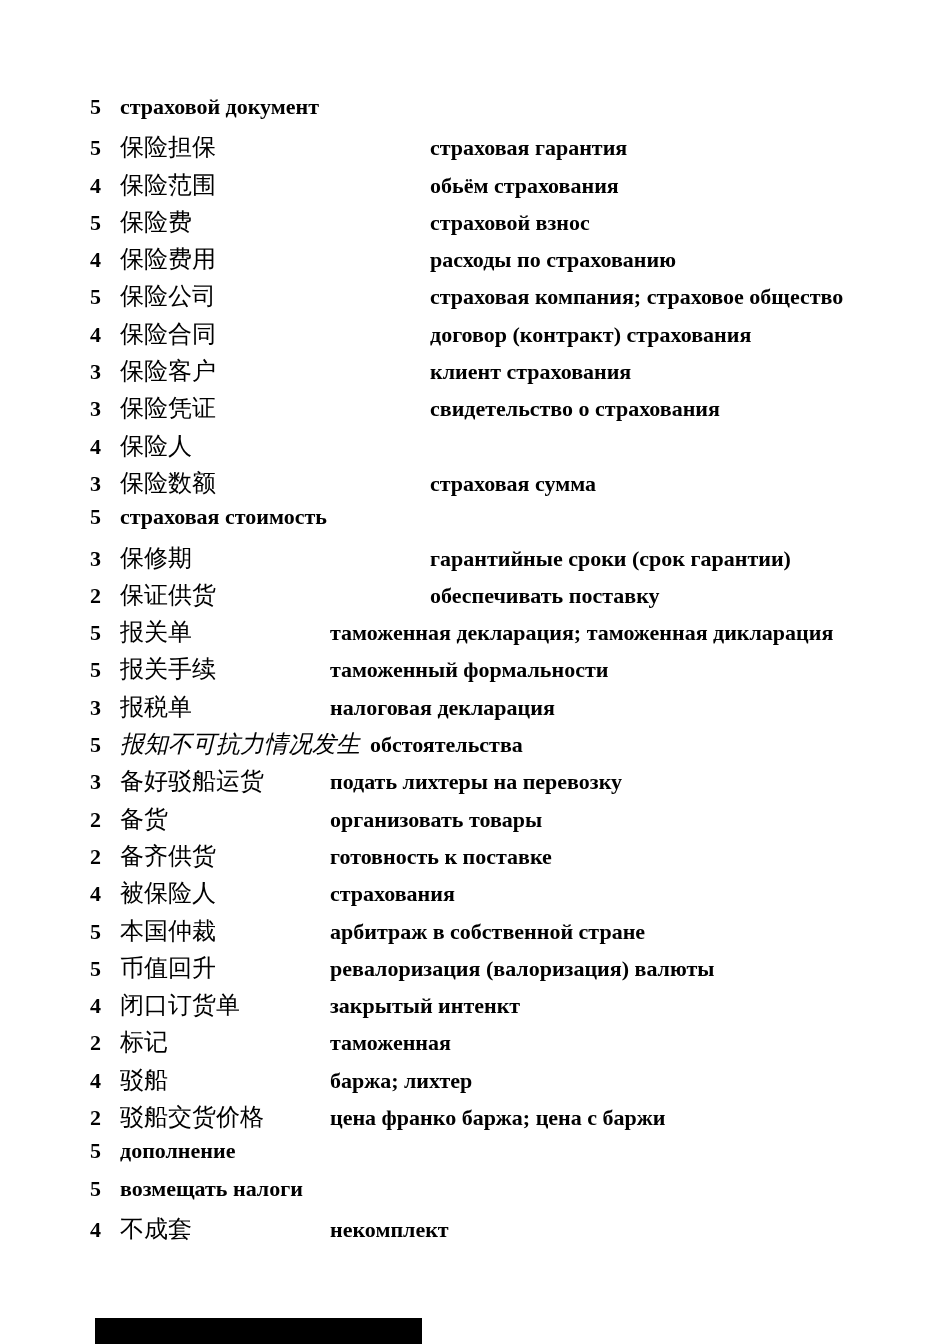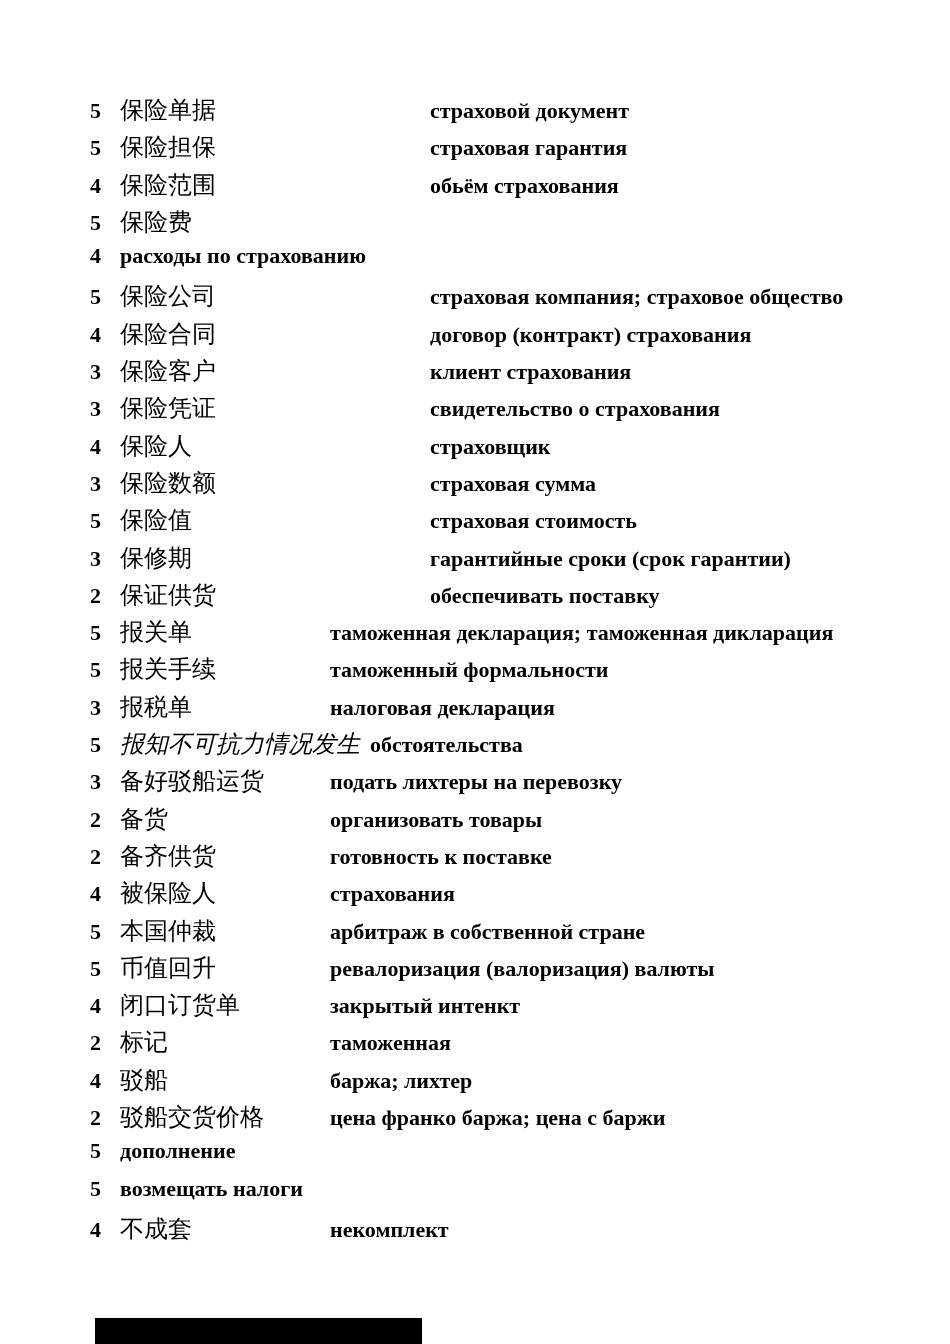--- a/index.html
+++ b/index.html
@@ -66,39 +66,40 @@
     background: #000000;
   }
 </style>
 </head>
 <body>
 
 <div class="page">
   <div class="rows" id="rows">
       <div class="row wide">
         <span class="num">5</span>
-        <span class="cn">保险单据</span>
         <span class="ru">страховой документ</span>
       </div>
       <div class="row wide">
         <span class="num">5</span>
         <span class="cn">保险担保</span>
         <span class="ru">страховая гарантия</span>
       </div>
       <div class="row wide">
         <span class="num">4</span>
         <span class="cn">保险范围</span>
         <span class="ru">обьём страхования</span>
       </div>
       <div class="row wide">
         <span class="num">5</span>
         <span class="cn">保险费</span>
-      </div>
-      <div class="row wide">
-        <span class="num">4</span>
+        <span class="ru">страховой взнос</span>
+      </div>
+      <div class="row wide">
+        <span class="num">4</span>
+        <span class="cn">保险费用</span>
         <span class="ru">расходы по страхованию</span>
       </div>
       <div class="row wide">
         <span class="num">5</span>
         <span class="cn">保险公司</span>
         <span class="ru">страховая компания; страховое общество</span>
       </div>
       <div class="row wide">
         <span class="num">4</span>
         <span class="cn">保险合同</span>
@@ -110,30 +111,28 @@
         <span class="ru">клиент страхования</span>
       </div>
       <div class="row wide">
         <span class="num">3</span>
         <span class="cn">保险凭证</span>
         <span class="ru">свидетельство о страхования</span>
       </div>
       <div class="row wide">
         <span class="num">4</span>
         <span class="cn">保险人</span>
-        <span class="ru">страховщик</span>
       </div>
       <div class="row wide">
         <span class="num">3</span>
         <span class="cn">保险数额</span>
         <span class="ru">страховая сумма</span>
       </div>
       <div class="row wide">
         <span class="num">5</span>
-        <span class="cn">保险值</span>
         <span class="ru">страховая стоимость</span>
       </div>
       <div class="row wide">
         <span class="num">3</span>
         <span class="cn">保修期</span>
         <span class="ru">гарантийные сроки (срок гарантии)</span>
       </div>
       <div class="row wide">
         <span class="num">2</span>
         <span class="cn">保证供货</span>

